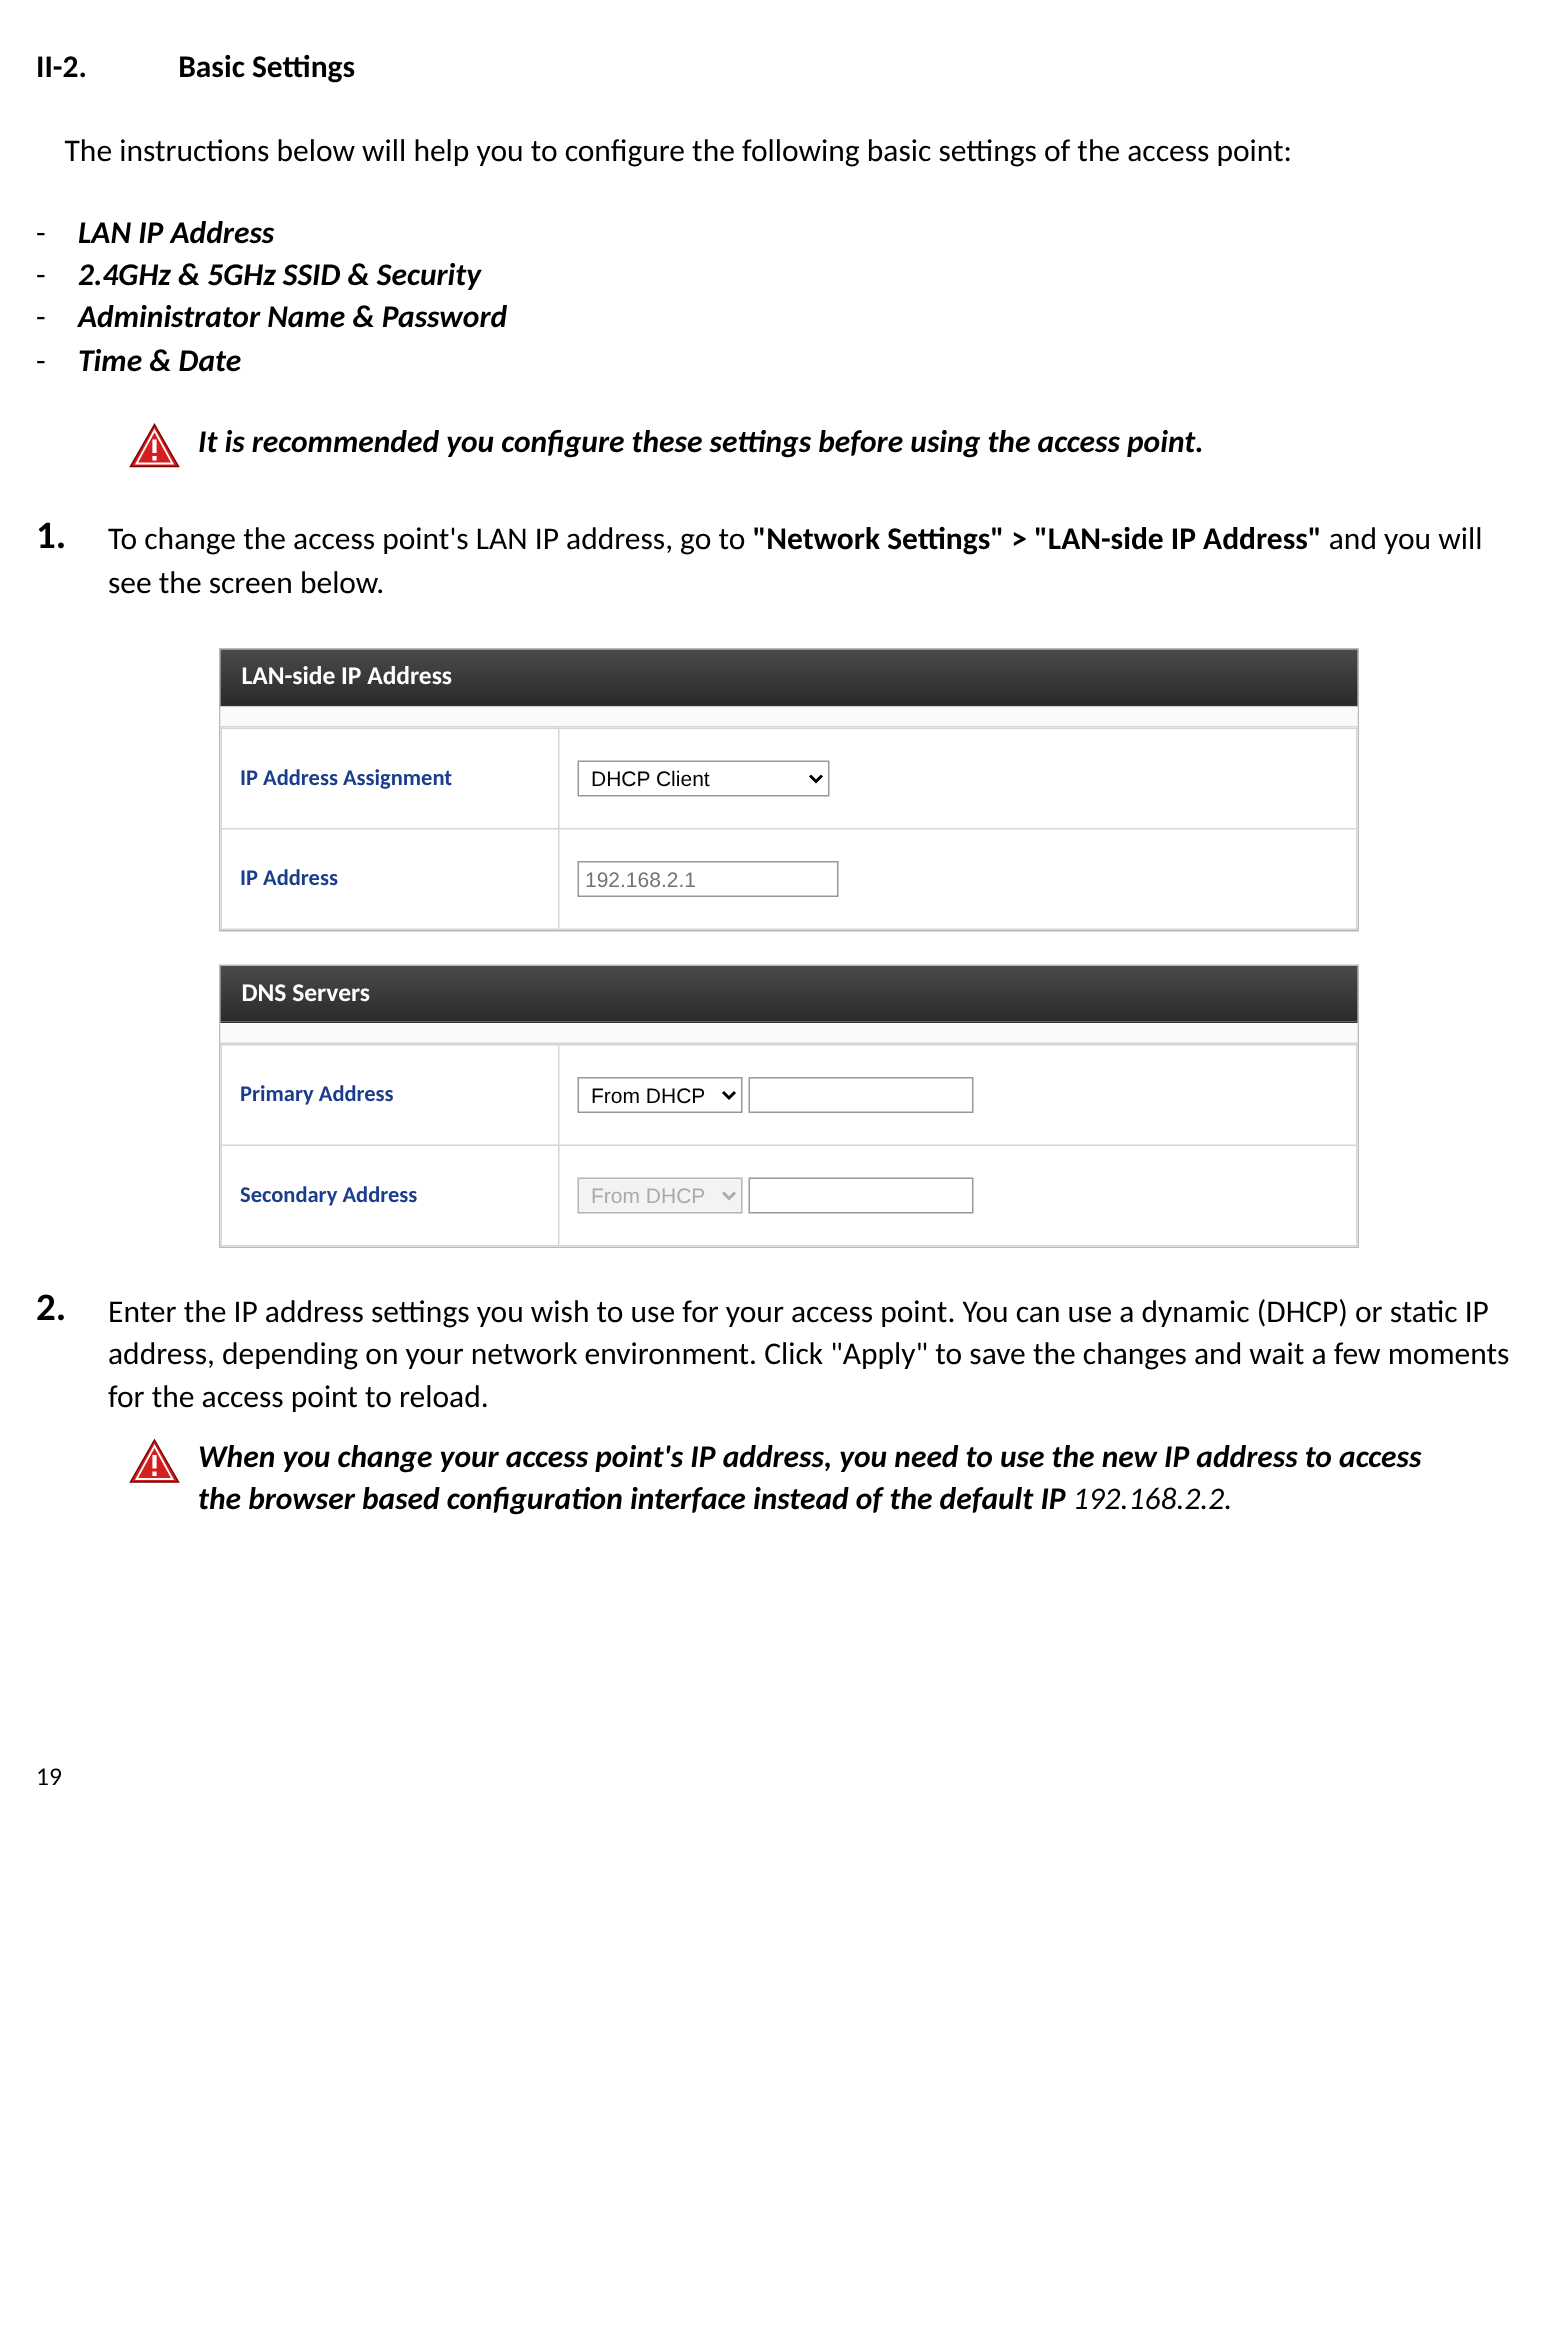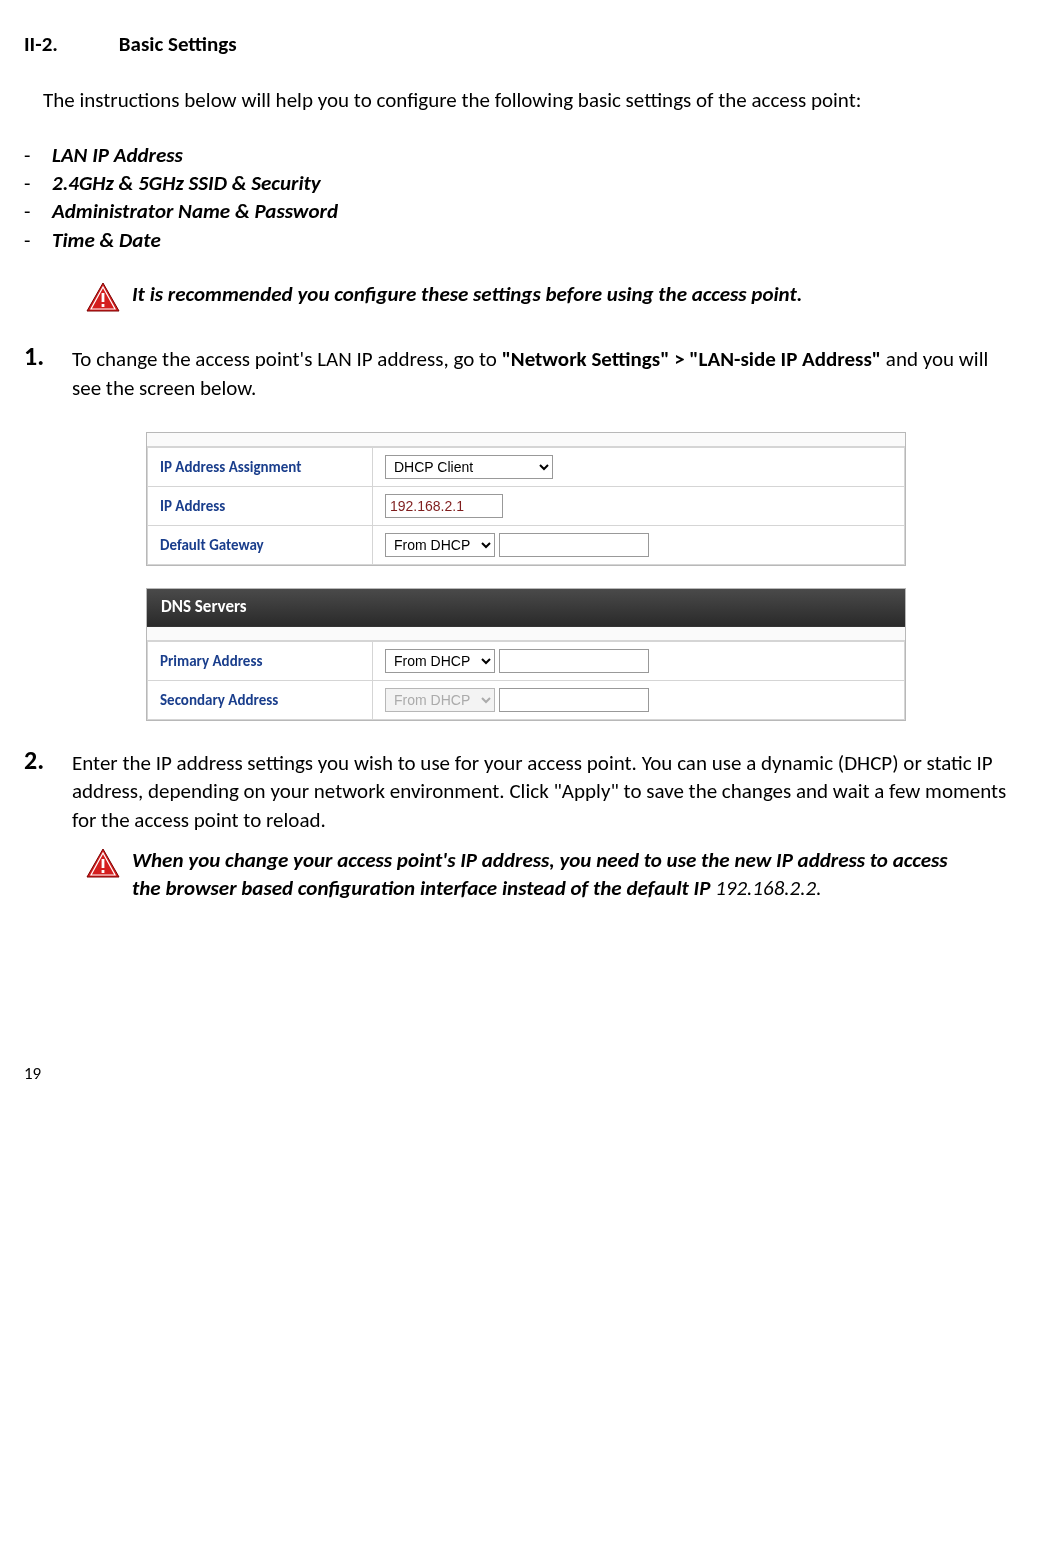--- a/index.html
+++ b/index.html
@@ -36,34 +36,34 @@
       background: linear-gradient(#4a4a4a,#2a2a2a);
       color: #fff;
       font-weight: bold;
       font-size: 17px;
       padding: 7px 14px;
       border-bottom: 1px solid #333;
     }
     .spacer { height: 14px; background:#fafafa; border-bottom:1px solid #d5d5d5; }
     .tbl { display: table; width: 100%; border-collapse: collapse; background:#fff; }
     .trow { display: table-row; }
-    .tcell-l, .tcell-r { display: table-cell; border: 1px solid #d5d5d5; padding: 7px 12px; vertical-align: middle; font-size: 15px; }
+    .tcell-l, .tcell-r { display: table-cell; border: 1px solid #d5d5d5; padding: 21px 12px; vertical-align: middle; font-size: 15px; }
     .tcell-l { width: 225px; color: #1a3e8c; font-weight: 600; }
     .tcell-r { }
     .sel, .inp {
       font-family: Arial, sans-serif;
       font-size: 14px;
       border: 1px solid #999;
       background: #fff;
       padding: 2px 4px;
       height: 24px;
     }
     .sel { width: 168px; }
     .sel.narrow { width: 110px; }
-    .inp { width: 118px; color:#7f1d1d; }
+    .inp { width: 174px; color:#737373; }
     .combo { display:flex; gap:4px; align-items:center; }
     .combo .inp2 { width: 150px; border:1px solid #999; height:24px; background:#fff; }
     .page-num { position: relative; margin-top: 160px; font-size: 17px; }
   </style>
 </head>
 <body>
 
 <div class="heading">
   <span class="heading-num">II-2.</span>
   <span>Basic Settings</span>
@@ -105,45 +105,35 @@
 <div class="step">
   <div class="num">1.</div>
   <div class="body">
     <span>To change the access point's LAN IP address, go to </span><b>"Network Settings" &gt; "LAN-side IP Address"</b><span> and you will see the screen below.</span>
   </div>
 </div>
 
 <div class="screenshot-wrap">
 
   <div class="panel">
+    <div class="panel-hdr">LAN-side IP Address</div>
     <div class="spacer"></div>
     <div class="tbl">
       <div class="trow">
         <div class="tcell-l">IP Address Assignment</div>
         <div class="tcell-r">
           <select class="sel">
             <option>DHCP Client</option>
           </select>
         </div>
       </div>
       <div class="trow">
         <div class="tcell-l">IP Address</div>
         <div class="tcell-r">
           <input class="inp" disabled="" value="192.168.2.1" style="">
-        </div>
-      </div>
-      <div class="trow">
-        <div class="tcell-l">Default Gateway</div>
-        <div class="tcell-r">
-          <div class="combo">
-            <select class="sel narrow">
-              <option>From DHCP</option>
-            </select>
-            <div class="inp2"></div>
-          </div>
         </div>
       </div>
     </div>
   </div>
 
   <div class="panel">
     <div class="panel-hdr">DNS Servers</div>
     <div class="spacer"></div>
     <div class="tbl">
       <div class="trow">

